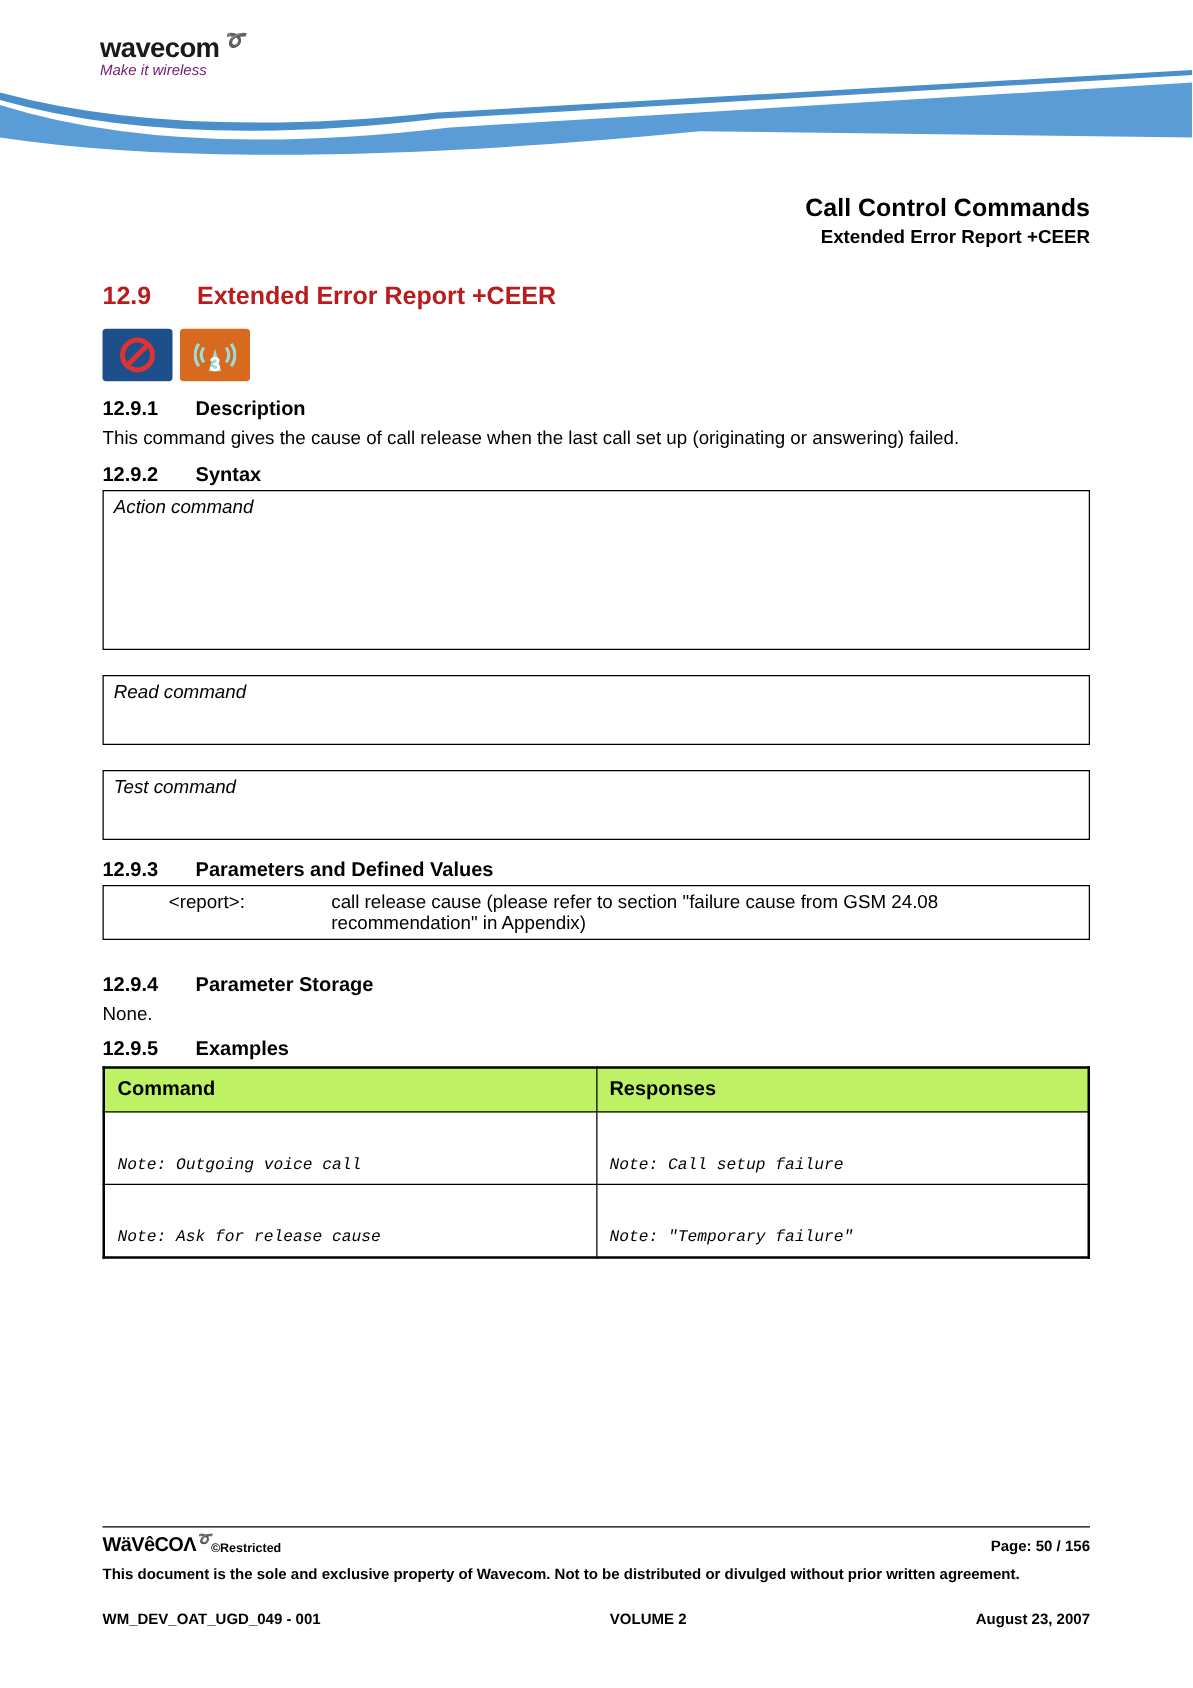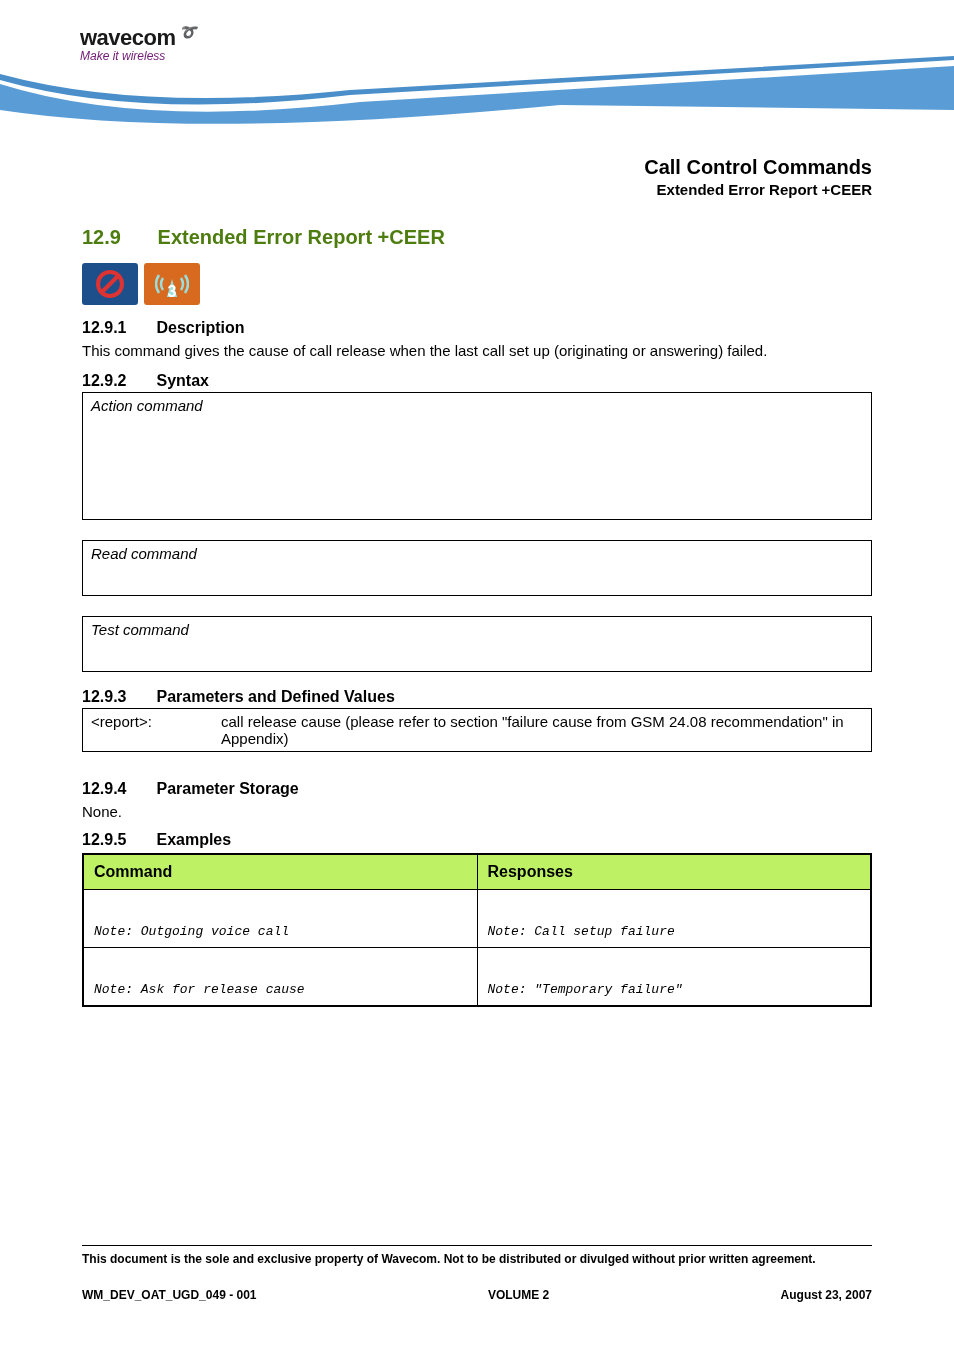--- a/index.html
+++ b/index.html
@@ -61,21 +61,21 @@
   .chapter-sub {
     text-align: right;
     font-weight: bold;
     font-size: 15px;
     margin-top: 2px;
   }
   .h2 {
     font-family: Arial, sans-serif;
     font-weight: 900;
     font-size: 20px;
-    color: #4d7c0f;
+    color: #b91c1c;
     margin-top: 28px;
   }
   .h2 .secnum { display: inline-block; width: 70px; }
   .icon-row {
     display: flex; gap: 6px;
     margin-top: 14px; margin-bottom: 14px;
   }
   .ic {
     width: 56px; height: 42px;
     border-radius: 3px;
@@ -103,20 +103,21 @@
   }
   .cmd-label { font-style: italic; }
   .box-action { height: 128px; }
   .box-read { height: 56px; margin-top: 20px; }
   .box-test { height: 56px; margin-top: 20px; }
   .param-table {
     border: 1px solid #000;
     width: 100%;
     margin-top: 2px;
     font-size: 15px;
+    padding-left: 44px;
   }
   .param-row { display: flex; padding: 4px 8px; }
   .param-name { width: 130px; }
   .param-desc { flex: 1; }
   .ex-table {
     width: 100%;
     border-collapse: collapse;
     margin-top: 4px;
     border: 2px solid #000;
   }
@@ -274,20 +275,28 @@
         <tr>
           <td class="col-left">Note: Ask for release cause</td>
           <td>Note: "Temporary failure"</td>
         </tr>
       </tbody>
     </table>
   </div>
 
   <div class="footer">
     <div class="foot-rule"></div>
+    <div class="foot-line1">
+      <span>
+        <span class="foot-brand">WäVêCOΛ<span class="sw">➰</span></span><span class="foot-restricted">©Restricted</span>
+      </span>
+      <span>
+        <span>Page: </span><b>50</b><span> / </span><b>156</b>
+      </span>
+    </div>
     <div class="foot-disclaimer">This document is the sole and exclusive property of Wavecom. Not to be distributed or divulged without prior written agreement.</div>
     <div class="foot-line3">
       <span>WM_DEV_OAT_UGD_049 - 001</span>
       <span>VOLUME 2</span>
       <span>August 23, 2007</span>
     </div>
   </div>
 </div>
 
 </body></html>

